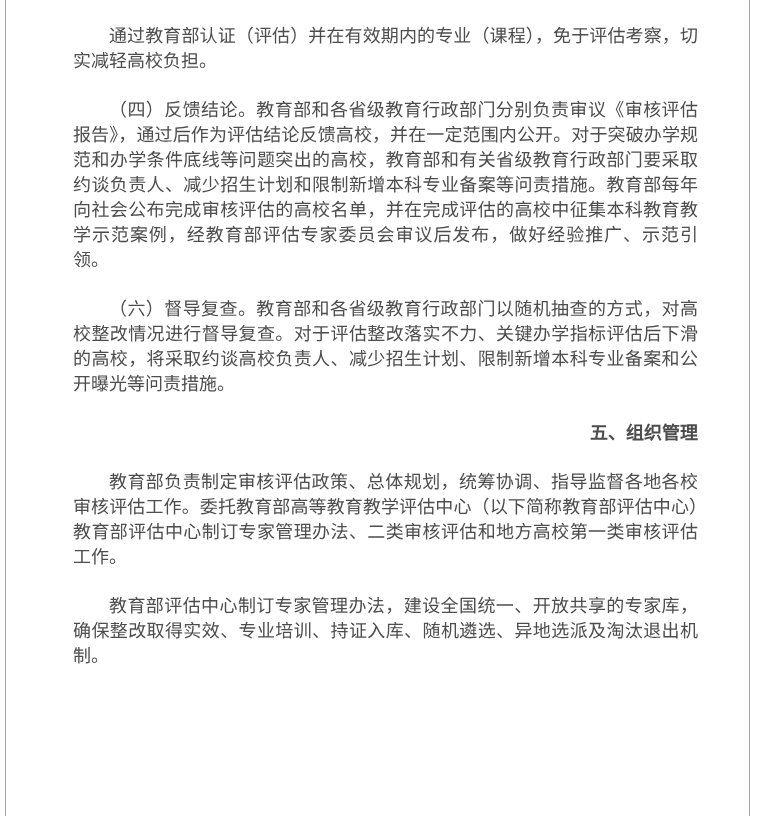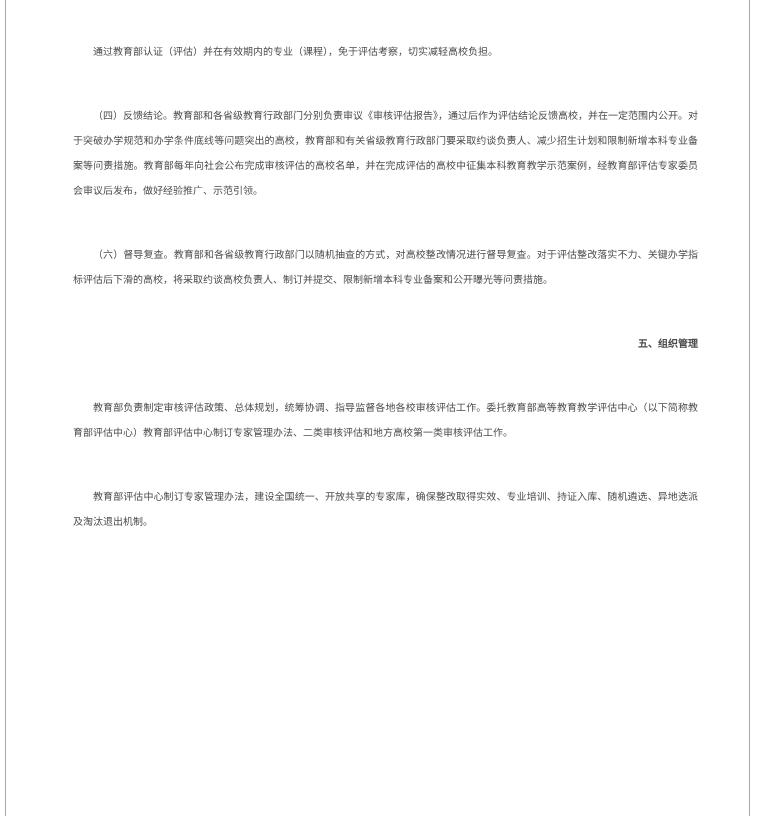--- a/index.html
+++ b/index.html
@@ -21,43 +21,43 @@
     margin-left: 5px;
     width: 745px;
     min-height: 816px;
     border-left: 1px solid var(--border-color);
     border-right: 1px solid var(--border-color);
     background: var(--page-bg);
     padding: 0 51px 30px 67px;
     overflow: hidden; 
   }
   .page p {
-    margin: 39px 0;
-    font-size: 10px;
+    margin: 24px 0;
+    font-size: 18px;
     line-height: 25px;
     color: var(--text-color);
     text-align: justify;
     text-indent: 2em;
     word-break: break-all;
   }
   .page p.heading {
     font-weight: 700;
     text-align: right;
   }
 </style>
 </head>
 <body>
 
 <div class="page">
   <p>通过教育部认证（评估）并在有效期内的专业（课程），免于评估考察，切实减轻高校负担。</p>
 
   <p>（四）反馈结论。教育部和各省级教育行政部门分别负责审议《审核评估报告》，通过后作为评估结论反馈高校，并在一定范围内公开。对于突破办学规范和办学条件底线等问题突出的高校，教育部和有关省级教育行政部门要采取约谈负责人、减少招生计划和限制新增本科专业备案等问责措施。教育部每年向社会公布完成审核评估的高校名单，并在完成评估的高校中征集本科教育教学示范案例，经教育部评估专家委员会审议后发布，做好经验推广、示范引领。</p>
 
 
-  <p>（六）督导复查。教育部和各省级教育行政部门以随机抽查的方式，对高校整改情况进行督导复查。对于评估整改落实不力、关键办学指标评估后下滑的高校，将采取约谈高校负责人、制订并提交、限制新增本科专业备案和公开曝光等问责措施。</p>
+  <p>（六）督导复查。教育部和各省级教育行政部门以随机抽查的方式，对高校整改情况进行督导复查。对于评估整改落实不力、关键办学指标评估后下滑的高校，将采取约谈高校负责人、减少招生计划、限制新增本科专业备案和公开曝光等问责措施。</p>
 
   <p class="heading">五、组织管理</p>
 
   <p>教育部负责制定审核评估政策、总体规划，统筹协调、指导监督各地各校审核评估工作。委托教育部高等教育教学评估中心（以下简称教育部评估中心）教育部评估中心制订专家管理办法、二类审核评估和地方高校第一类审核评估工作。</p>
 
 
   <p>教育部评估中心制订专家管理办法，建设全国统一、开放共享的专家库，确保整改取得实效、专业培训、持证入库、随机遴选、异地选派及淘汰退出机制。</p>
 
 
 </div>

